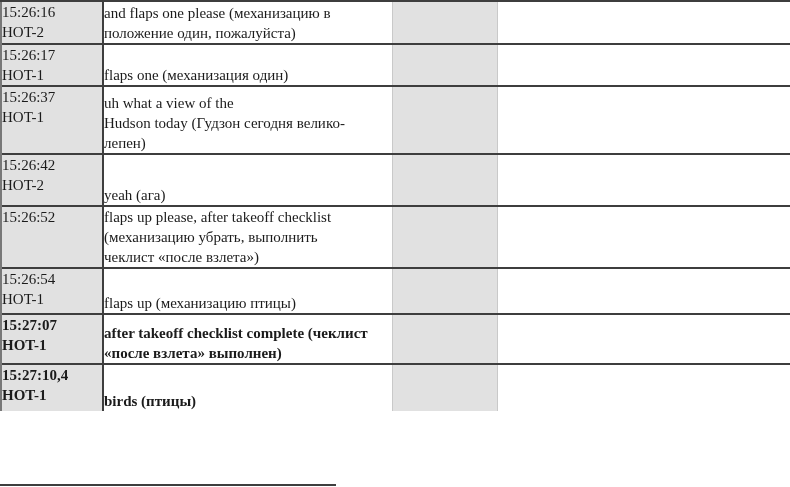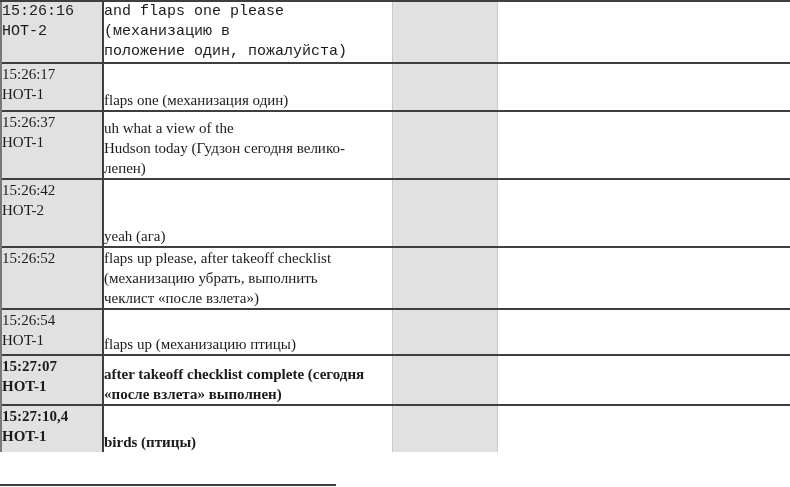--- a/index.html
+++ b/index.html
@@ -42,24 +42,24 @@
     white-space: pre-line;
   }
   td.c3 {
     background: #e1e1e1;
     border-left: 1px solid #c9c9c9;
     border-right: 1px solid #c9c9c9;
   }
   td.c4 {
     background: #ffffff;
   }
-  tr.row-1 { height: 43px; font-family: Liberation Mono, monospace; }
-  tr.row-2 { height: 48px; }
+  tr.row-1 { height: 43px; }
+  tr.row-2 { height: 42px; }
   tr.row-3 { height: 68px; border-radius: 19px; }
-  tr.row-4 { height: 68px; }
+  tr.row-4 { height: 52px; }
   tr.row-5 { height: 58px; }
   tr.row-6 { height: 46px; }
   tr.row-7 { height: 50px; font-weight: bold; }
   tr.row-8 { height: 47px; font-weight: bold; }
   tr.row-9 { height: 51px; }
   .time { white-space: nowrap; }
   .speaker { white-space: nowrap; }
   #bottom-partial-line {
     position: absolute;
     left: 0;
@@ -138,21 +138,21 @@
         </td>
         <td class="c2">flaps up (механизацию птицы)</td>
         <td class="c3"></td>
         <td class="c4"></td>
       </tr>
       <tr class="row-7">
         <td class="c1">
           <div class="time">15:27:07</div>
           <div class="speaker">HOT-1</div>
         </td>
-        <td class="c2">after takeoff checklist complete (сегодня
+        <td class="c2">after takeoff checklist complete (чеклист
 «после взлета» выполнен)</td>
         <td class="c3"></td>
         <td class="c4"></td>
       </tr>
       <tr class="row-8">
         <td class="c1">
           <div class="time">15:27:10,4</div>
           <div class="speaker">HOT-1</div>
         </td>
         <td class="c2">birds (птицы)</td>

